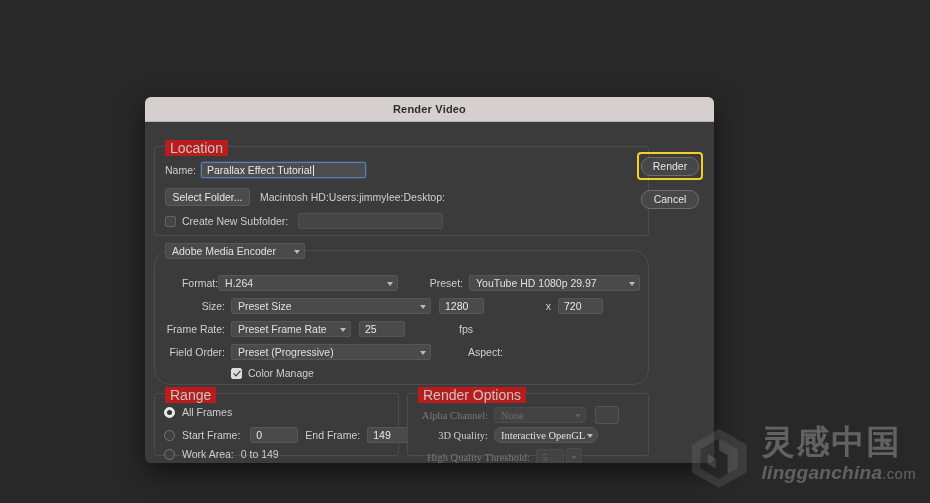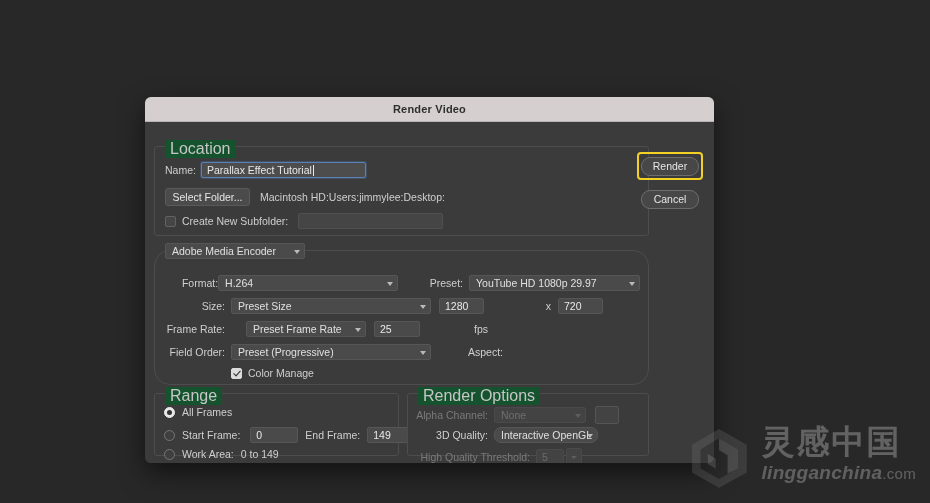--- a/index.html
+++ b/index.html
@@ -55,22 +55,22 @@
   
   .group{
     position:relative;
     border:1px solid #4d4d4d;
     border-radius:3px;
     background:#3b3b3b;
     box-sizing:border-box;
   }
   .group > .legend{
     position:absolute;top:-7px;left:10px;
-    background:#14532d;padding:0 5px;
-    font-size:16px;color:#c6c6c6;
+    background:#b91c1c;padding:0 5px;
+    font-size:14px;color:#c6c6c6;
   }
 
   
   .lbl{font-size:10.5px;color:#cfcfcf;white-space:nowrap;}
   .lbl.dim{color:#7a7a7a;}
 
   
   .sel{
     position:relative;
     background:#4a4a4a;
@@ -198,21 +198,21 @@
 
   #fr-size{left:10px;top:47px;width:475px;}
   #fr-size .lbl{width:60px;text-align:right;}
   #sel-size{width:200px;margin-left:6px;}
   #inp-w{width:45px;margin-left:8px;}
   #fr-size .x{margin:0 7px;}
   #inp-h{width:45px;}
 
   #fr-rate{left:10px;top:70px;width:475px;}
   #fr-rate .lbl{width:60px;text-align:right;}
-  #sel-rate{width:120px;margin-left:21px;}
+  #sel-rate{width:120px;margin-left:6px;}
   #inp-fps{width:46px;margin-left:8px;}
   #fr-rate .fps{margin-left:8px;}
 
   #fr-field{left:10px;top:93px;width:475px;}
   #fr-field .lbl{width:60px;text-align:right;}
   #sel-field{width:200px;margin-left:6px;}
   #fr-field .lbl2{margin-left:12px;}
   #sel-aspect{width:190px;margin-left:6px;}
 
   #fr-cm{left:76px;top:116px;}
@@ -227,21 +227,21 @@
   #ri-start .lbl{margin-left:7px;}
   #inp-start{width:48px;margin-left:10px;}
   #lbl-end{margin-left:10px;}
   #inp-end{width:45px;margin-left:7px;}
   #ri-work{left:9px;top:54px;}
   #ri-work .lbl{margin-left:7px;}
   #lbl-work-val{margin-left:12px;}
 
   
   #g-renderopt{position:absolute;left:262px;top:271px;width:242px;height:63px;}
-  #g-renderopt .ritem{position:absolute;display:flex;align-items:center;}
+  #g-renderopt .ritem{position:absolute;display:flex;align-items:center;font-family:Liberation Serif, serif;}
   #ro-alpha{left:4px;top:12px;}
   #ro-alpha .lbl{width:76px;text-align:right;}
   #sel-alpha{width:92px;margin-left:6px;}
   #alpha-swatch{
     width:22px;height:16px;margin-left:9px;
     background:#434343;border:1px solid #555;border-radius:2px;
   }
   #ro-3d{left:4px;top:33px;}
   #ro-3d .lbl{width:76px;text-align:right;}
   #sel-3d{width:104px;margin-left:6px;border-radius:7px;}

